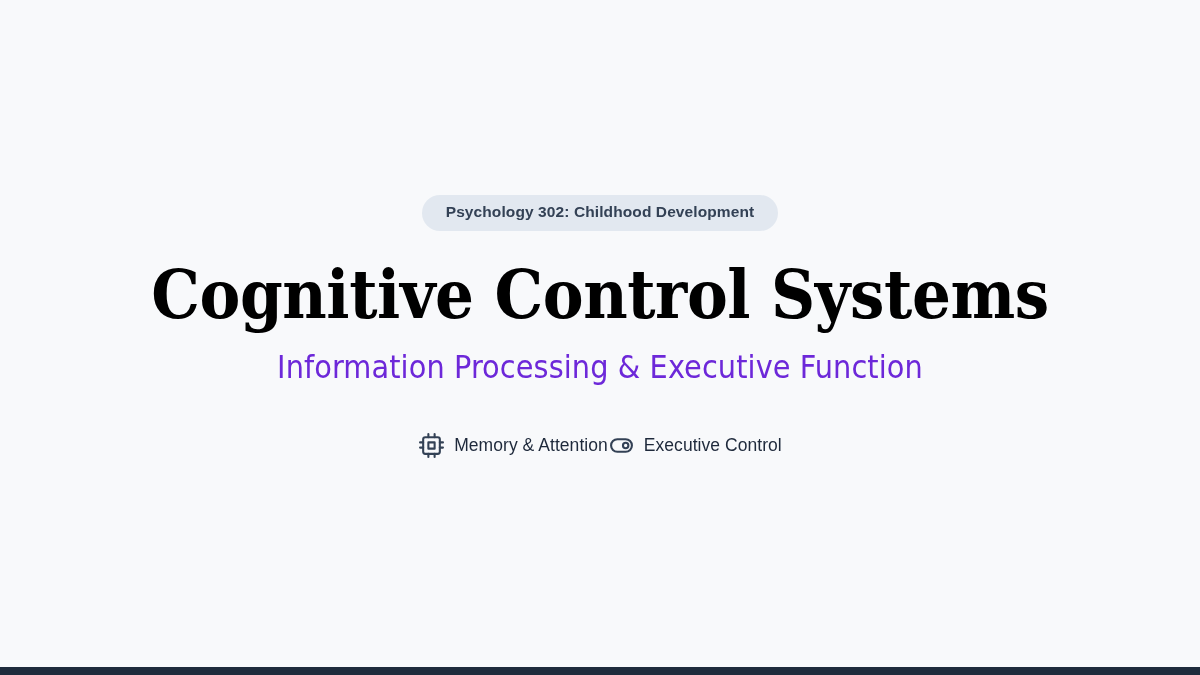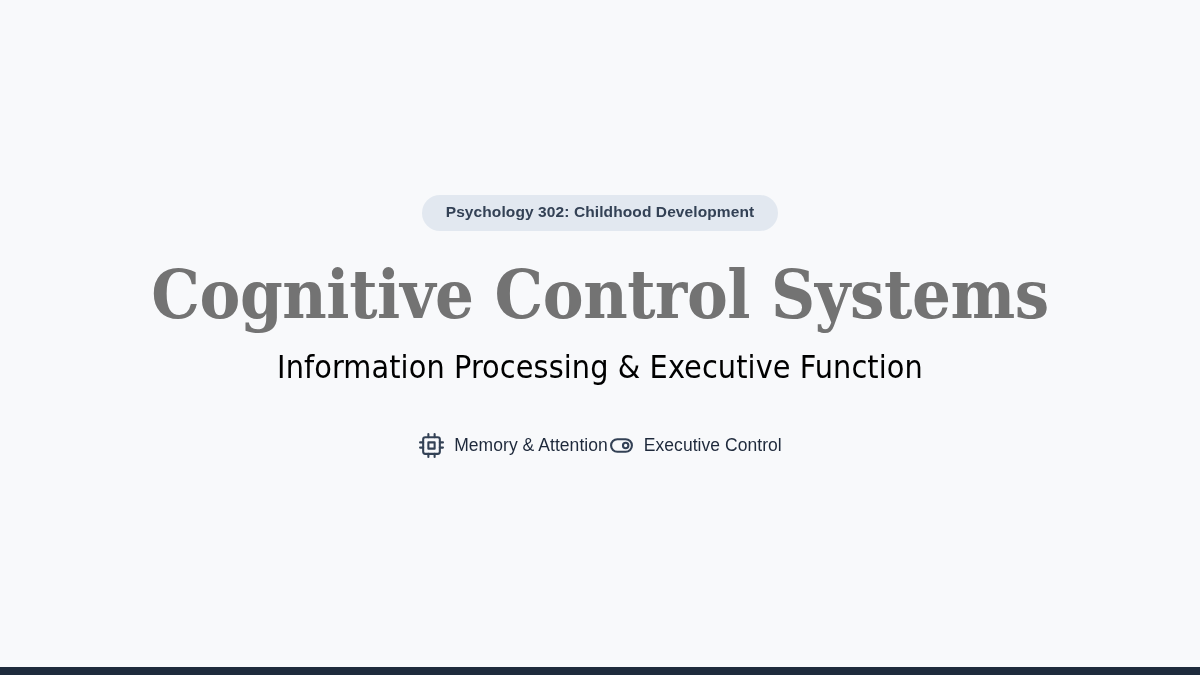--- a/index.html
+++ b/index.html
@@ -47,35 +47,35 @@
     white-space: nowrap;
   }
 
   
   .title {
     margin-top: 27px;
     font-family: "DejaVu Serif", "Liberation Serif", serif;
     font-stretch: condensed;
     font-size: 68px;
     font-weight: bold;
-    color: #737373;
+    color: #000000;
     letter-spacing: -0.4px;
     line-height: 1.06;
     text-align: center;
     white-space: nowrap;
   }
 
   
   .subtitle {
     margin-top: 18px;
     font-family: "DejaVu Sans", "Liberation Sans", sans-serif;
     font-stretch: condensed;
     font-weight: normal;
     font-size: 32px;
-    color: #000000;
+    color: #6d28d9;
     letter-spacing: 0.1px;
     line-height: 1.2;
     text-align: center;
     white-space: nowrap;
   }
 
   
   .features {
     margin-top: 46px;
     display: flex;

